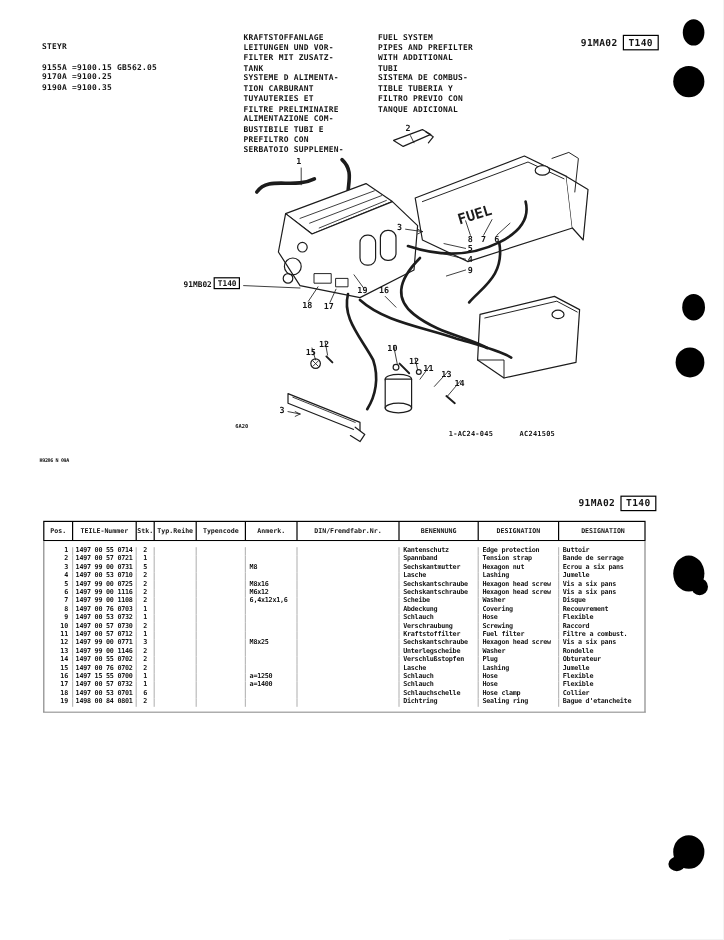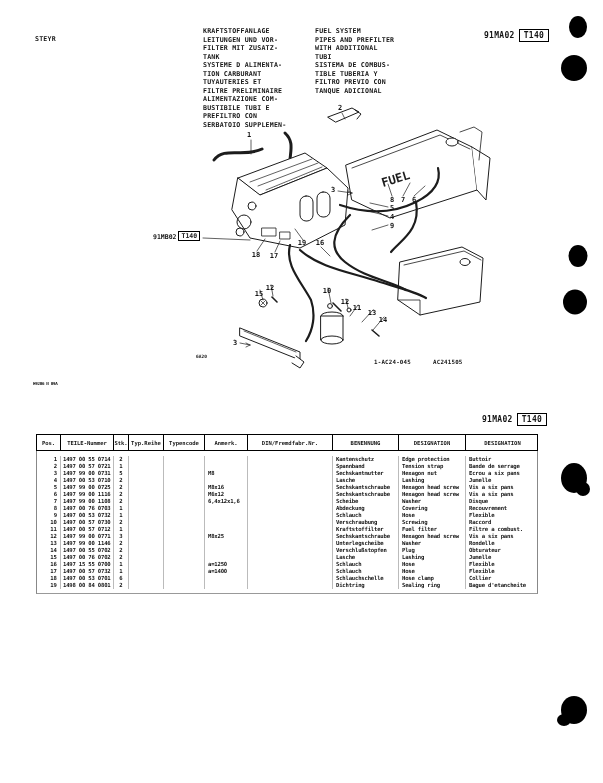--- a/index.html
+++ b/index.html
@@ -63,20 +63,23 @@
   .c-qty{text-align:center;}
   .c-note,.c-de,.c-en,.c-fr,.c-din{padding-left:3px;letter-spacing:-0.2px;}
 </style>
 </head>
 <body>
 
 <div class="page">
 
   <div class="brand-block tinytext">
     <div>STEYR</div>
+    <div style="white-space:pre-line;">9155A =9100.15 GB562.05
+9170A =9100.25
+9190A =9100.35</div>
   </div>
   <div class="title-de tinytext">KRAFTSTOFFANLAGE
 LEITUNGEN UND VOR-
 FILTER MIT ZUSATZ-
 TANK
 SYSTEME D ALIMENTA-
 TION CARBURANT
 TUYAUTERIES ET
 FILTRE PRELIMINAIRE
 ALIMENTAZIONE COM-

